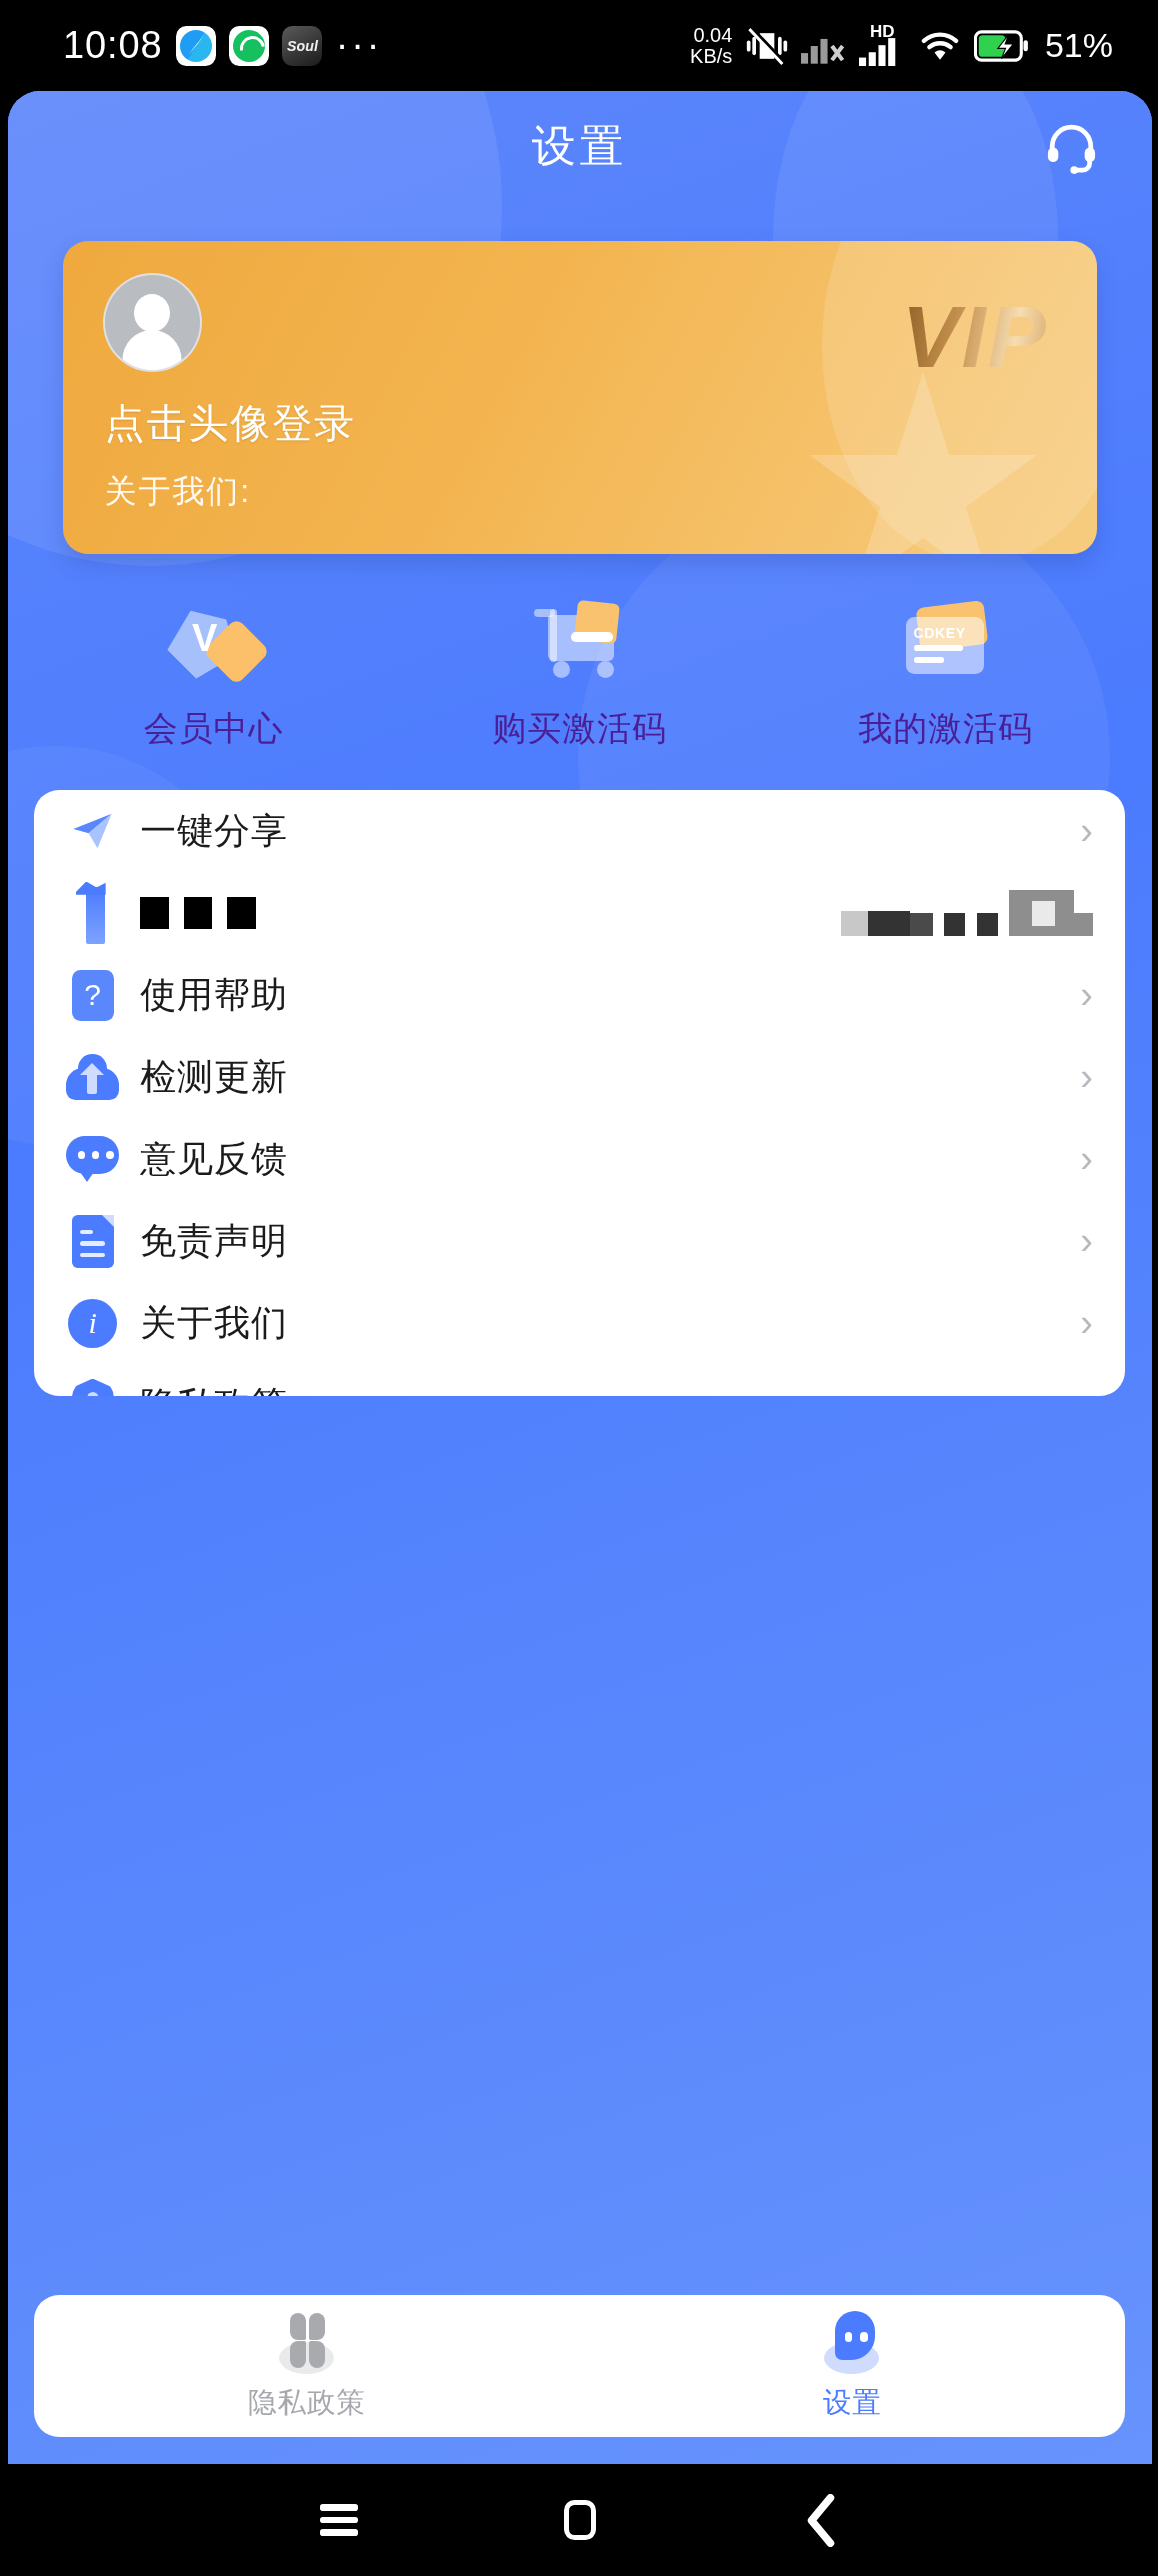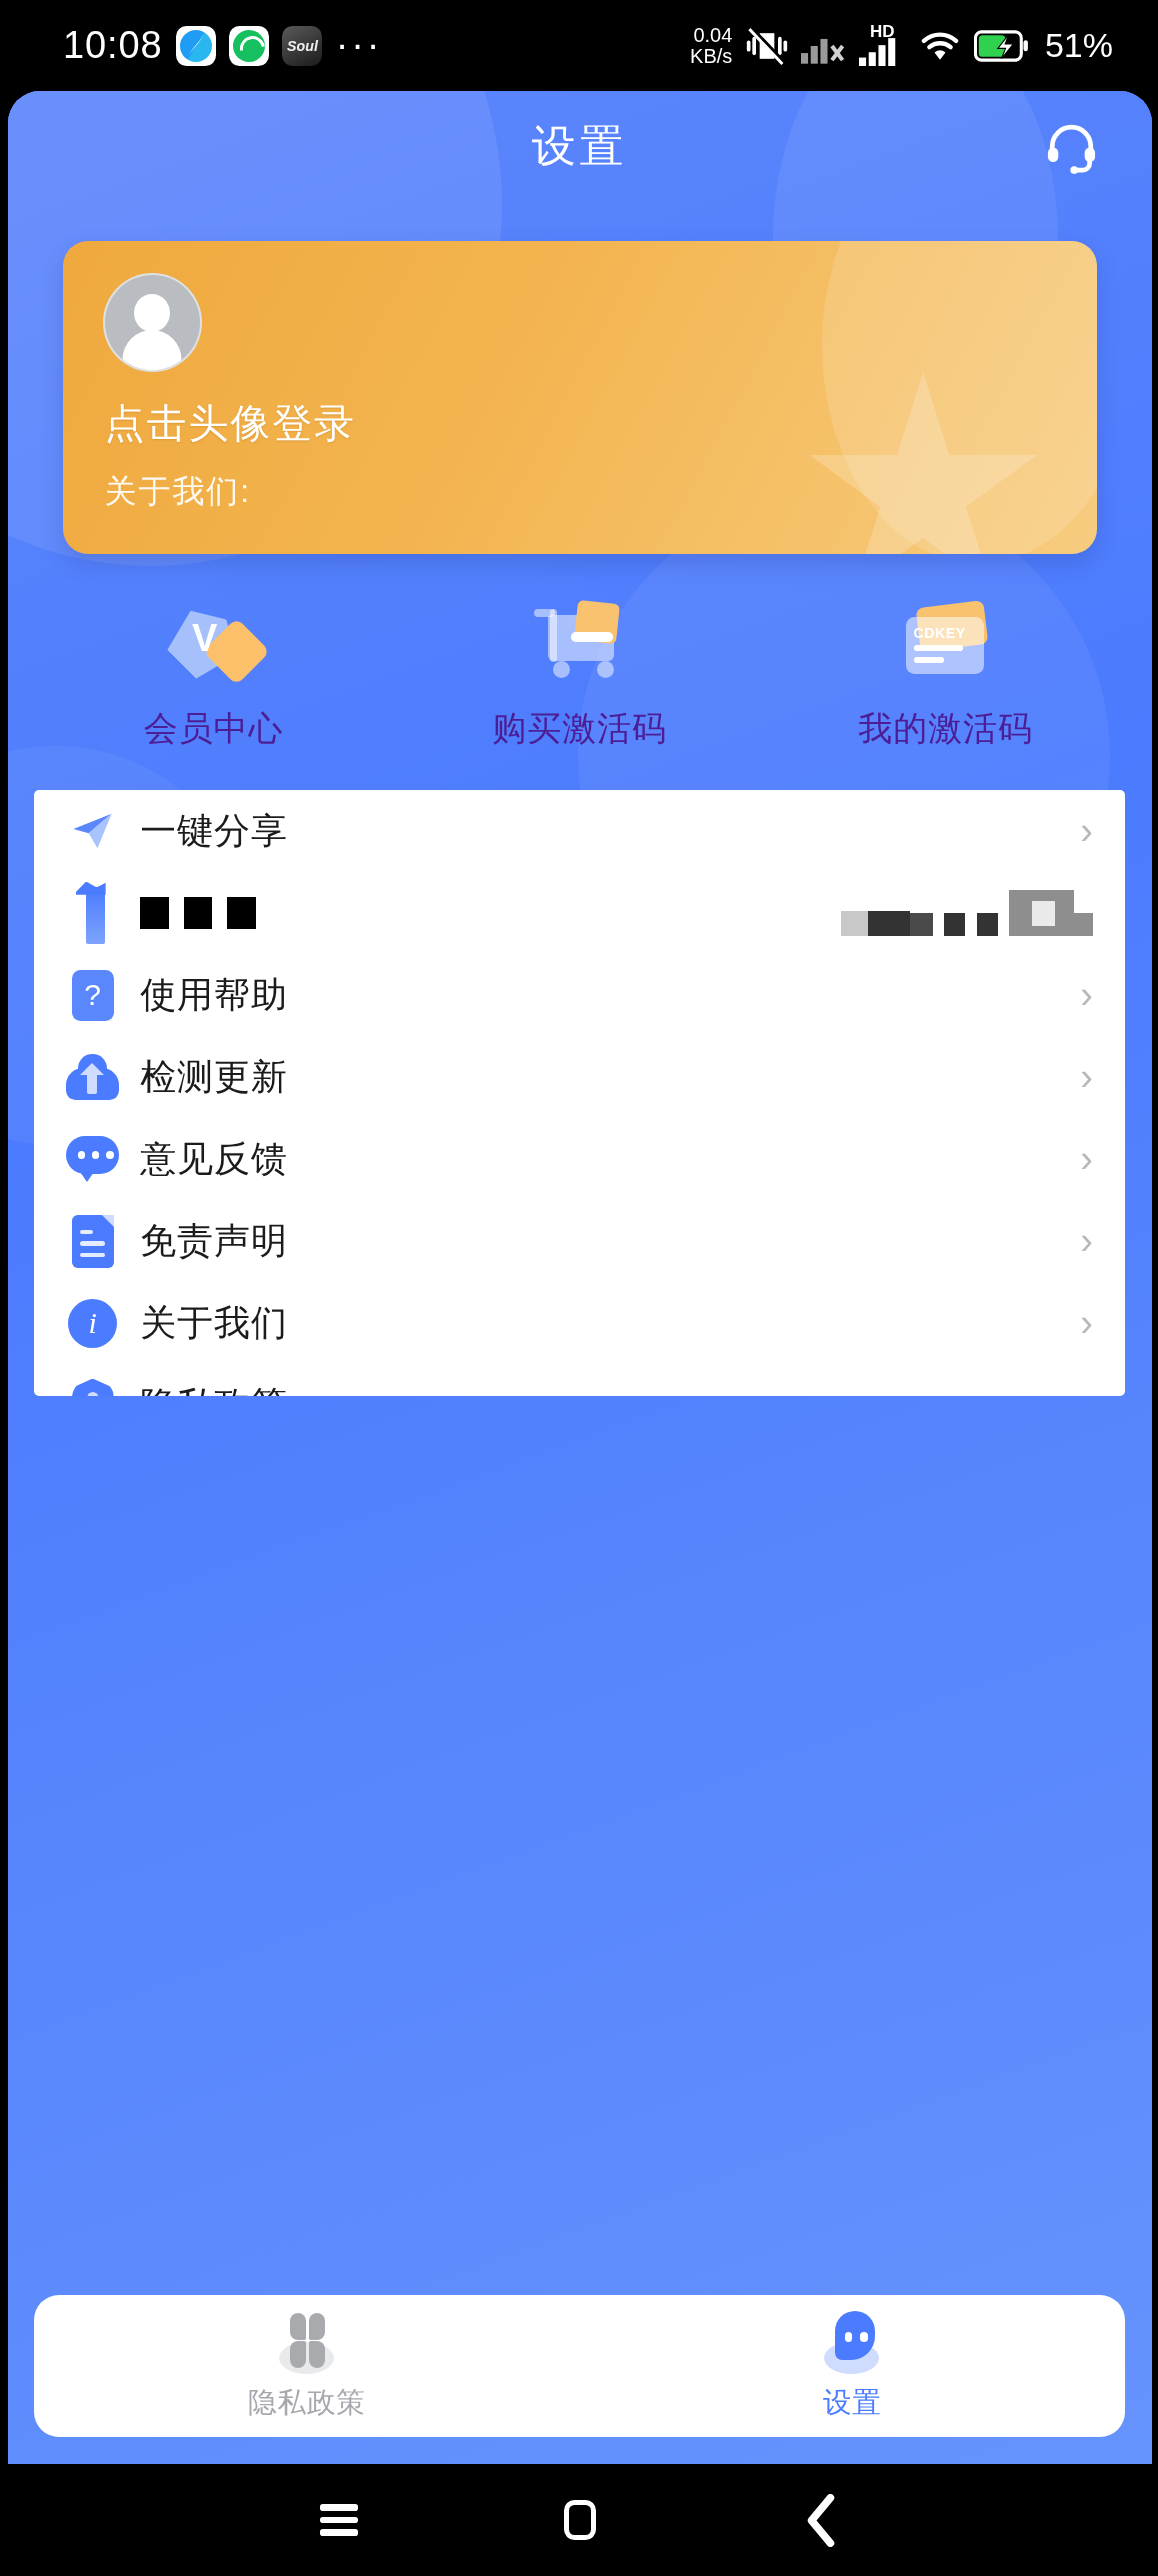--- a/index.html
+++ b/index.html
@@ -123,21 +123,21 @@
       background:#fff; border-radius:4.7px; }
   .ic-cart .handle { position:absolute; left:7.6px; top:11.4px; width:21px; height:7.6px;
       background:rgba(255,255,255,.5); border-radius:4.7px; }
   .ic-cart .stem { position:absolute; left:23px; top:11.4px; width:7.6px; height:53px;
       background:rgba(255,255,255,.5); border-radius:3.8px; }
   .ic-cart .w1,.ic-cart .w2 { position:absolute; top:63px; width:17px; height:17px;
       border-radius:50%; background:rgba(255,255,255,.5); }
   .ic-cart .w1 { left:26.6px; } .ic-cart .w2 { left:70px; }
 
   
-  .menu-card { margin:38px 26.6px 0 26.6px; background:#fff; border-radius:5px;
+  .menu-card { margin:38px 26.6px 0 26.6px; background:#fff; border-radius:25px;
      overflow:hidden; height:606px; }
   .menu-row { height:82px; display:flex; align-items:center; padding:0 32px; }
   .m-icon { width:53px; height:53px; margin-right:21px; position:relative;
             flex:0 0 53px; display:flex; align-items:center; justify-content:center; }
   .m-label { font-size:36px; color:#1b1b1b; letter-spacing:0.9px; }
   .m-chevron { margin-left:auto; color:#b6b9be; font-size:38px; font-weight:300; line-height:1; }
 
   .ic-plane { width:49px; height:46px; }
   .ic-one { width:28.5px; height:63px; position:relative; }
   .ic-one .stem { position:absolute; left:7.6px; top:5.7px; width:19px; height:57px;
@@ -301,20 +301,21 @@
             <circle cx="14.2" cy="23.4" r="1.7" fill="#fff"></circle>
           </svg>
         </div>
       </div>
 
       <div class="vip-wrap">
         <div class="vip-card">
           <div class="vip-shine"></div>
           <div class="vip-rays"></div>
           <div class="vip-star"></div>
+          <div class="vip-text">VIP</div>
           <div class="vip-avatar">
             <span class="head"></span>
               <span class="body"></span>
           </div>
           <div class="vip-login">点击头像登录</div>
           <div class="vip-expiry">关于我们:</div>
         </div>
       </div>
 
       <div class="quick">

